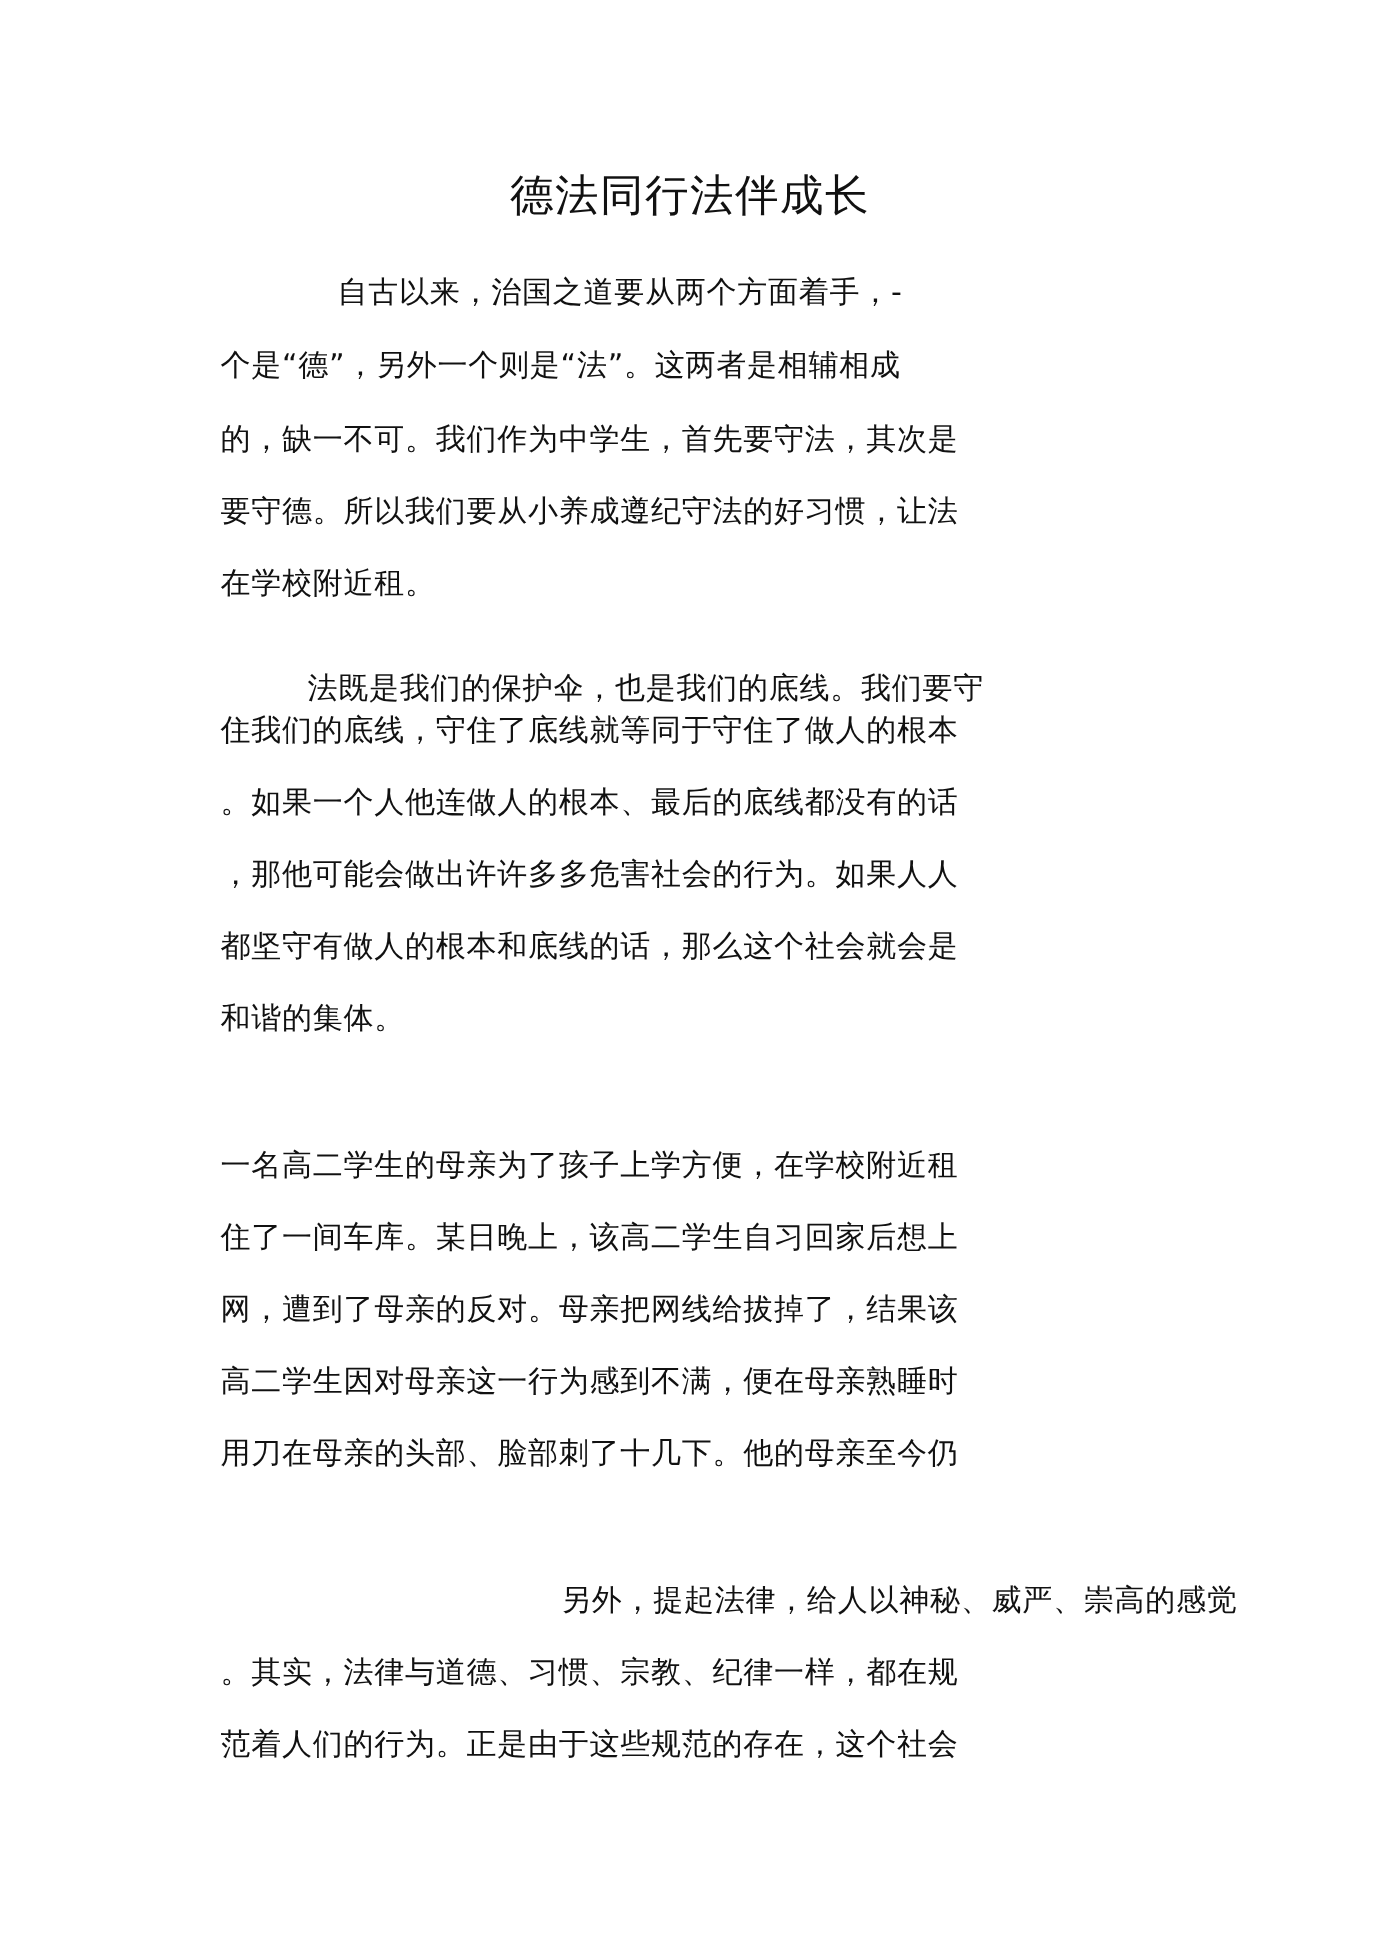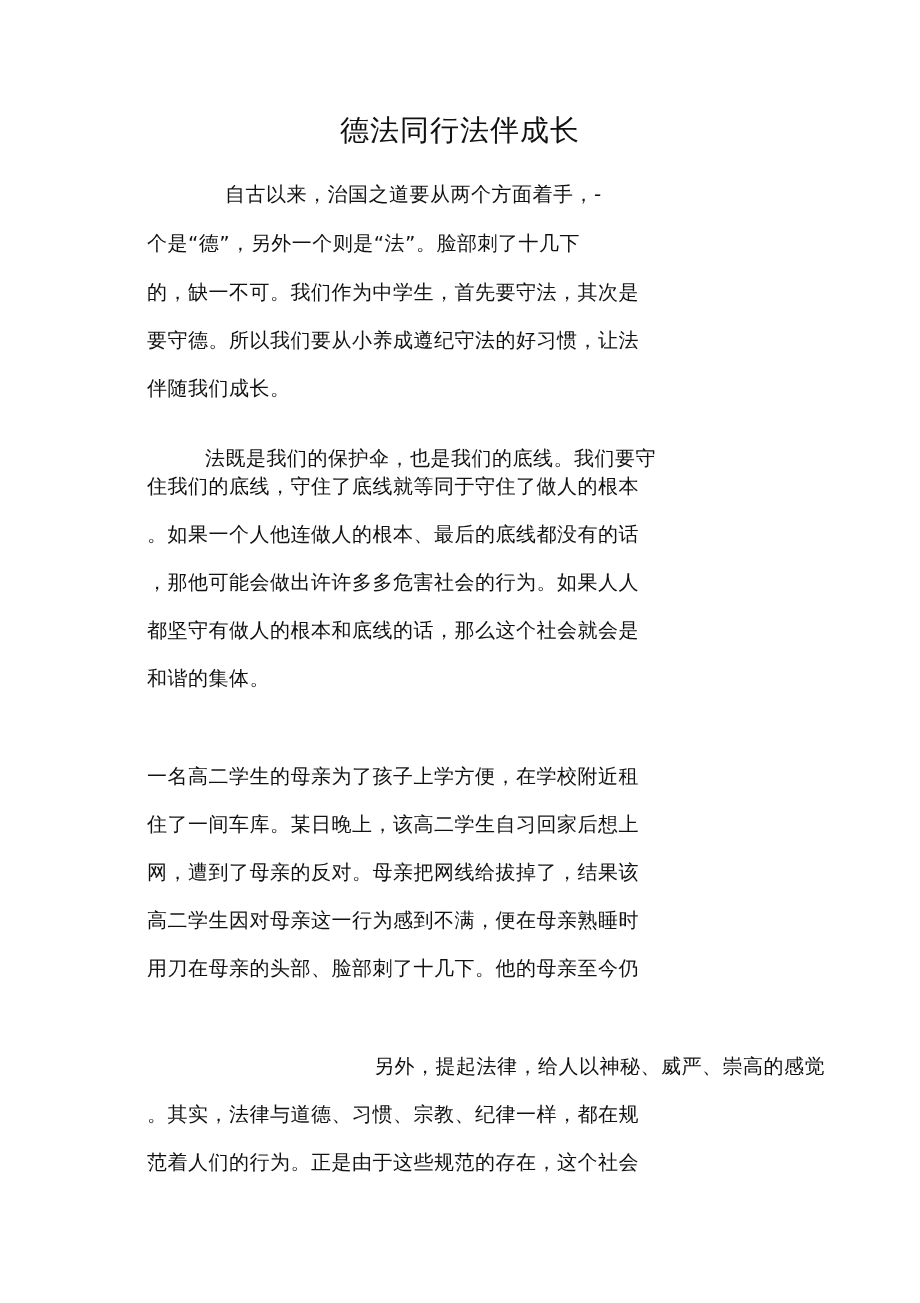--- a/index.html
+++ b/index.html
@@ -45,24 +45,24 @@
     letter-spacing: 0.5px;
   }
 </style>
 </head>
 <body>
 
 <div class="page">
   <div class="title">德法同行法伴成长</div>
 
   <div class="line" style="top: 179px; left: 225px;">自古以来，治国之道要从两个方面着手，-</div>
-  <div class="line" style="top:228px">个是“德”，另外一个则是“法”。脸部刺了十几下</div>
+  <div class="line" style="top:228px">个是“德”，另外一个则是“法”。这两者是相辅相成</div>
   <div class="line" style="top:277px">的，缺一不可。我们作为中学生，首先要守法，其次是</div>
   <div class="line" style="top:325px">要守德。所以我们要从小养成遵纪守法的好习惯，让法</div>
-  <div class="line" style="top:373px">伴随我们成长。</div>
+  <div class="line" style="top:373px">在学校附近租。</div>
   <div class="line" style="top: 423px; left: 205px; margin-top: 20px;">法既是我们的保护伞，也是我们的底线。我们要守</div>
   <div class="line" style="top:471px">住我们的底线，守住了底线就等同于守住了做人的根本</div>
   <div class="line" style="top:519px">。如果一个人他连做人的根本、最后的底线都没有的话</div>
   <div class="line" style="top:567px">，那他可能会做出许许多多危害社会的行为。如果人人</div>
   <div class="line" style="top:615px">都坚守有做人的根本和底线的话，那么这个社会就会是</div>
   <div class="line" style="top:663px">和谐的集体。</div>
   <div class="line" style="top:761px">一名高二学生的母亲为了孩子上学方便，在学校附近租</div>
   <div class="line" style="top:809px">住了一间车库。某日晚上，该高二学生自习回家后想上</div>
   <div class="line" style="top:857px">网，遭到了母亲的反对。母亲把网线给拔掉了，结果该</div>
   <div class="line" style="top:905px">高二学生因对母亲这一行为感到不满，便在母亲熟睡时</div>

